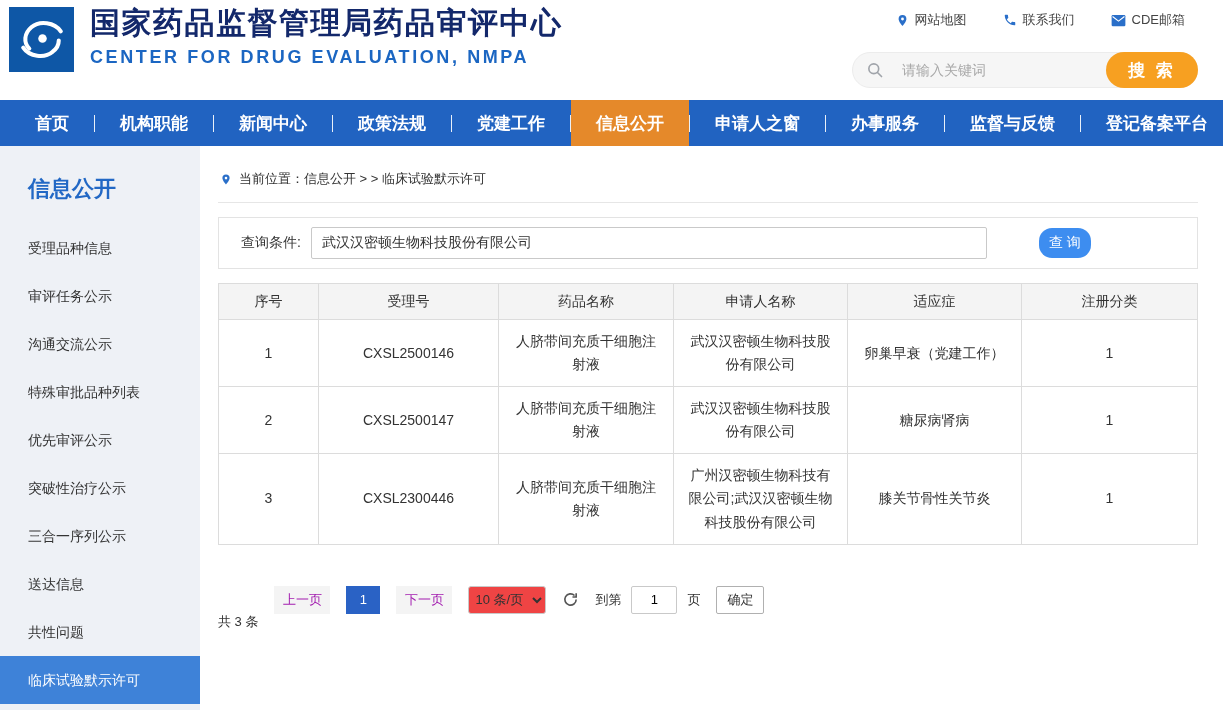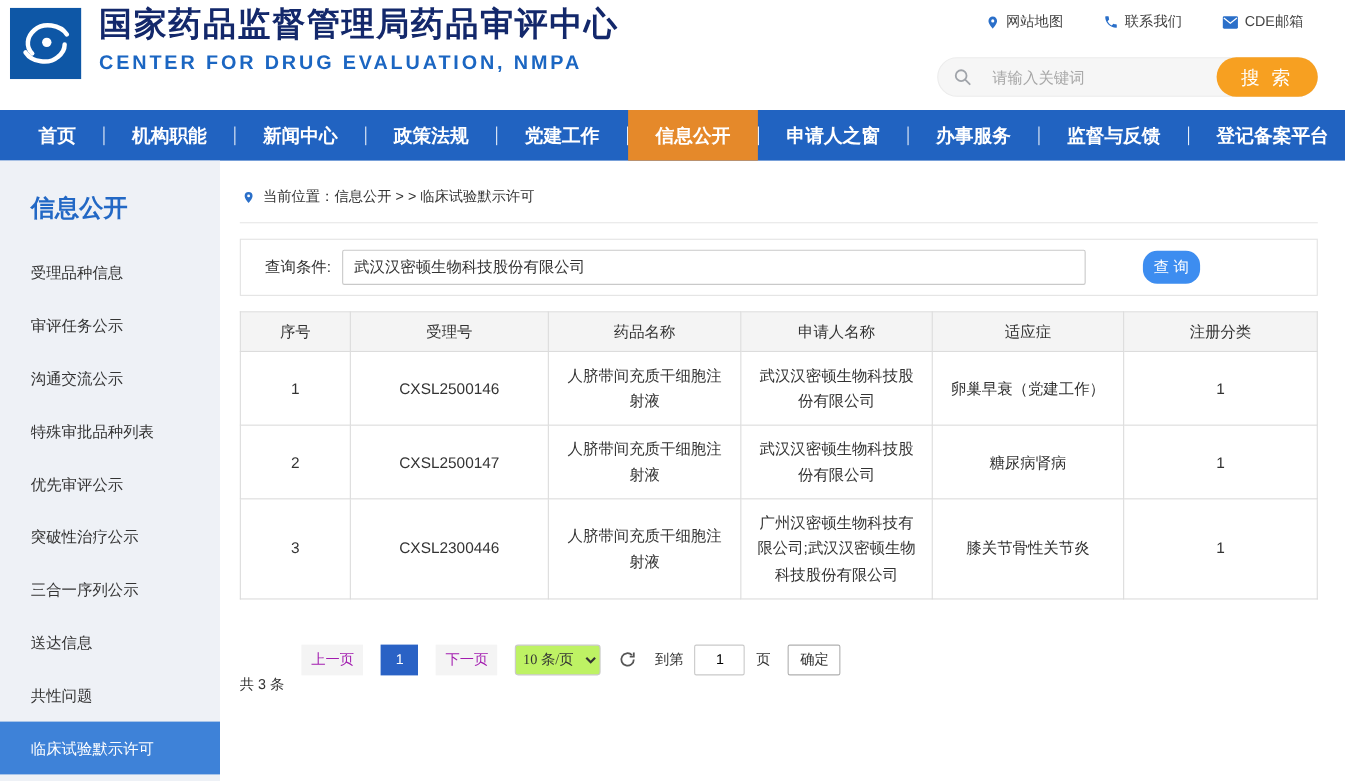--- a/index.html
+++ b/index.html
@@ -23,21 +23,21 @@
   .search-wrap {
     position: absolute; top: 52px; right: 25px; width: 346px; height: 36px;
     border-radius: 18px; background: #f6f6f6; border: 1px solid #ececec;
     display: flex; align-items: center; gap: 10px;
   }
   .search-ic { margin-left: 13px; display: flex; }
   .search-input { flex: 1; min-width: 0; border: none; outline: none; background: transparent; padding: 0 8px; font-size: 14px; color: #333; font-family: inherit; }
   .search-input::placeholder { color: #a8a8a8; }
   .search-btn {
     width: 92px; height: 36px; margin: -1px -1px -1px 0; border: none; border-radius: 18px;
-    background: #f7a021; color: #fff; font-size: 17px; font-weight: normal; letter-spacing: 3px;
+    background: #f7a021; color: #fff; font-size: 17px; font-weight: bold; letter-spacing: 3px;
     cursor: pointer; font-family: inherit; white-space: nowrap;
   }
 
   
   .nav { display: flex; align-items: center; height: 46px; background: #2163c1; padding-left: 10px; }
   .nav-item {
     display: flex; align-items: center; height: 100%; padding: 0 25px;
     color: #fff; font-size: 17px; font-weight: bold; cursor: pointer; white-space: nowrap;
   }
   .nav-item.active { background: #e5892a; }
@@ -70,21 +70,21 @@
   .data-table th { background: #f4f4f4; border: 1px solid #dcdcdc; height: 36px; font-weight: normal; padding: 0 8px; }
   .data-table td { border: 1px solid #dcdcdc; padding: 10px 14px; line-height: 1.65; word-break: break-all; }
 
   .pagination { margin-top: 24px; display: flex; align-items: center; font-size: 13px; color: #333; }
   .pg-total { margin-right: 16px; white-space: nowrap; margin-top: 44px; }
   .pg-btn {
     min-width: 56px; height: 28px; background: #f4f4f4; color: #a21caf; border: none;
     font-size: 13px; margin-right: 16px; cursor: default; font-family: inherit; white-space: nowrap;
   }
   .pg-num { width: 34px; height: 28px; line-height: 28px; text-align: center; background: #2a62c5; color: #fff; margin-right: 16px; cursor: pointer; }
-  .pg-size { height: 28px; border: 1px solid #c9c9c9; border-radius: 3px; background: #bef264; font-size: 13px; color: #333; margin-right: 16px; padding: 0 2px; font-family: Liberation Serif, serif; width: 78px; }
+  .pg-size { height: 28px; border: 1px solid #c9c9c9; border-radius: 3px; background: #ef4444; font-size: 13px; color: #333; margin-right: 16px; padding: 0 2px; font-family: Liberation Sans, sans-serif; width: 78px; }
   .pg-refresh { display: flex; align-items: center; margin-right: 16px; cursor: pointer; }
   .pg-goto-label { margin-right: 10px; white-space: nowrap; }
   .pg-goto-input { width: 46px; height: 28px; border: 1px solid #c9c9c9; border-radius: 2px; text-align: center; font-size: 13px; margin-right: 10px; font-family: inherit; }
   .pg-goto-unit { margin-right: 16px; white-space: nowrap; }
   .pg-confirm { height: 28px; padding: 0 10px; border: 1px solid #b0b0b0; border-radius: 2px; background: #fff; font-size: 13px; color: #333; cursor: pointer; font-family: inherit; white-space: nowrap; }
 </style>
 </head>
 <body>
 
 <div class="page">

